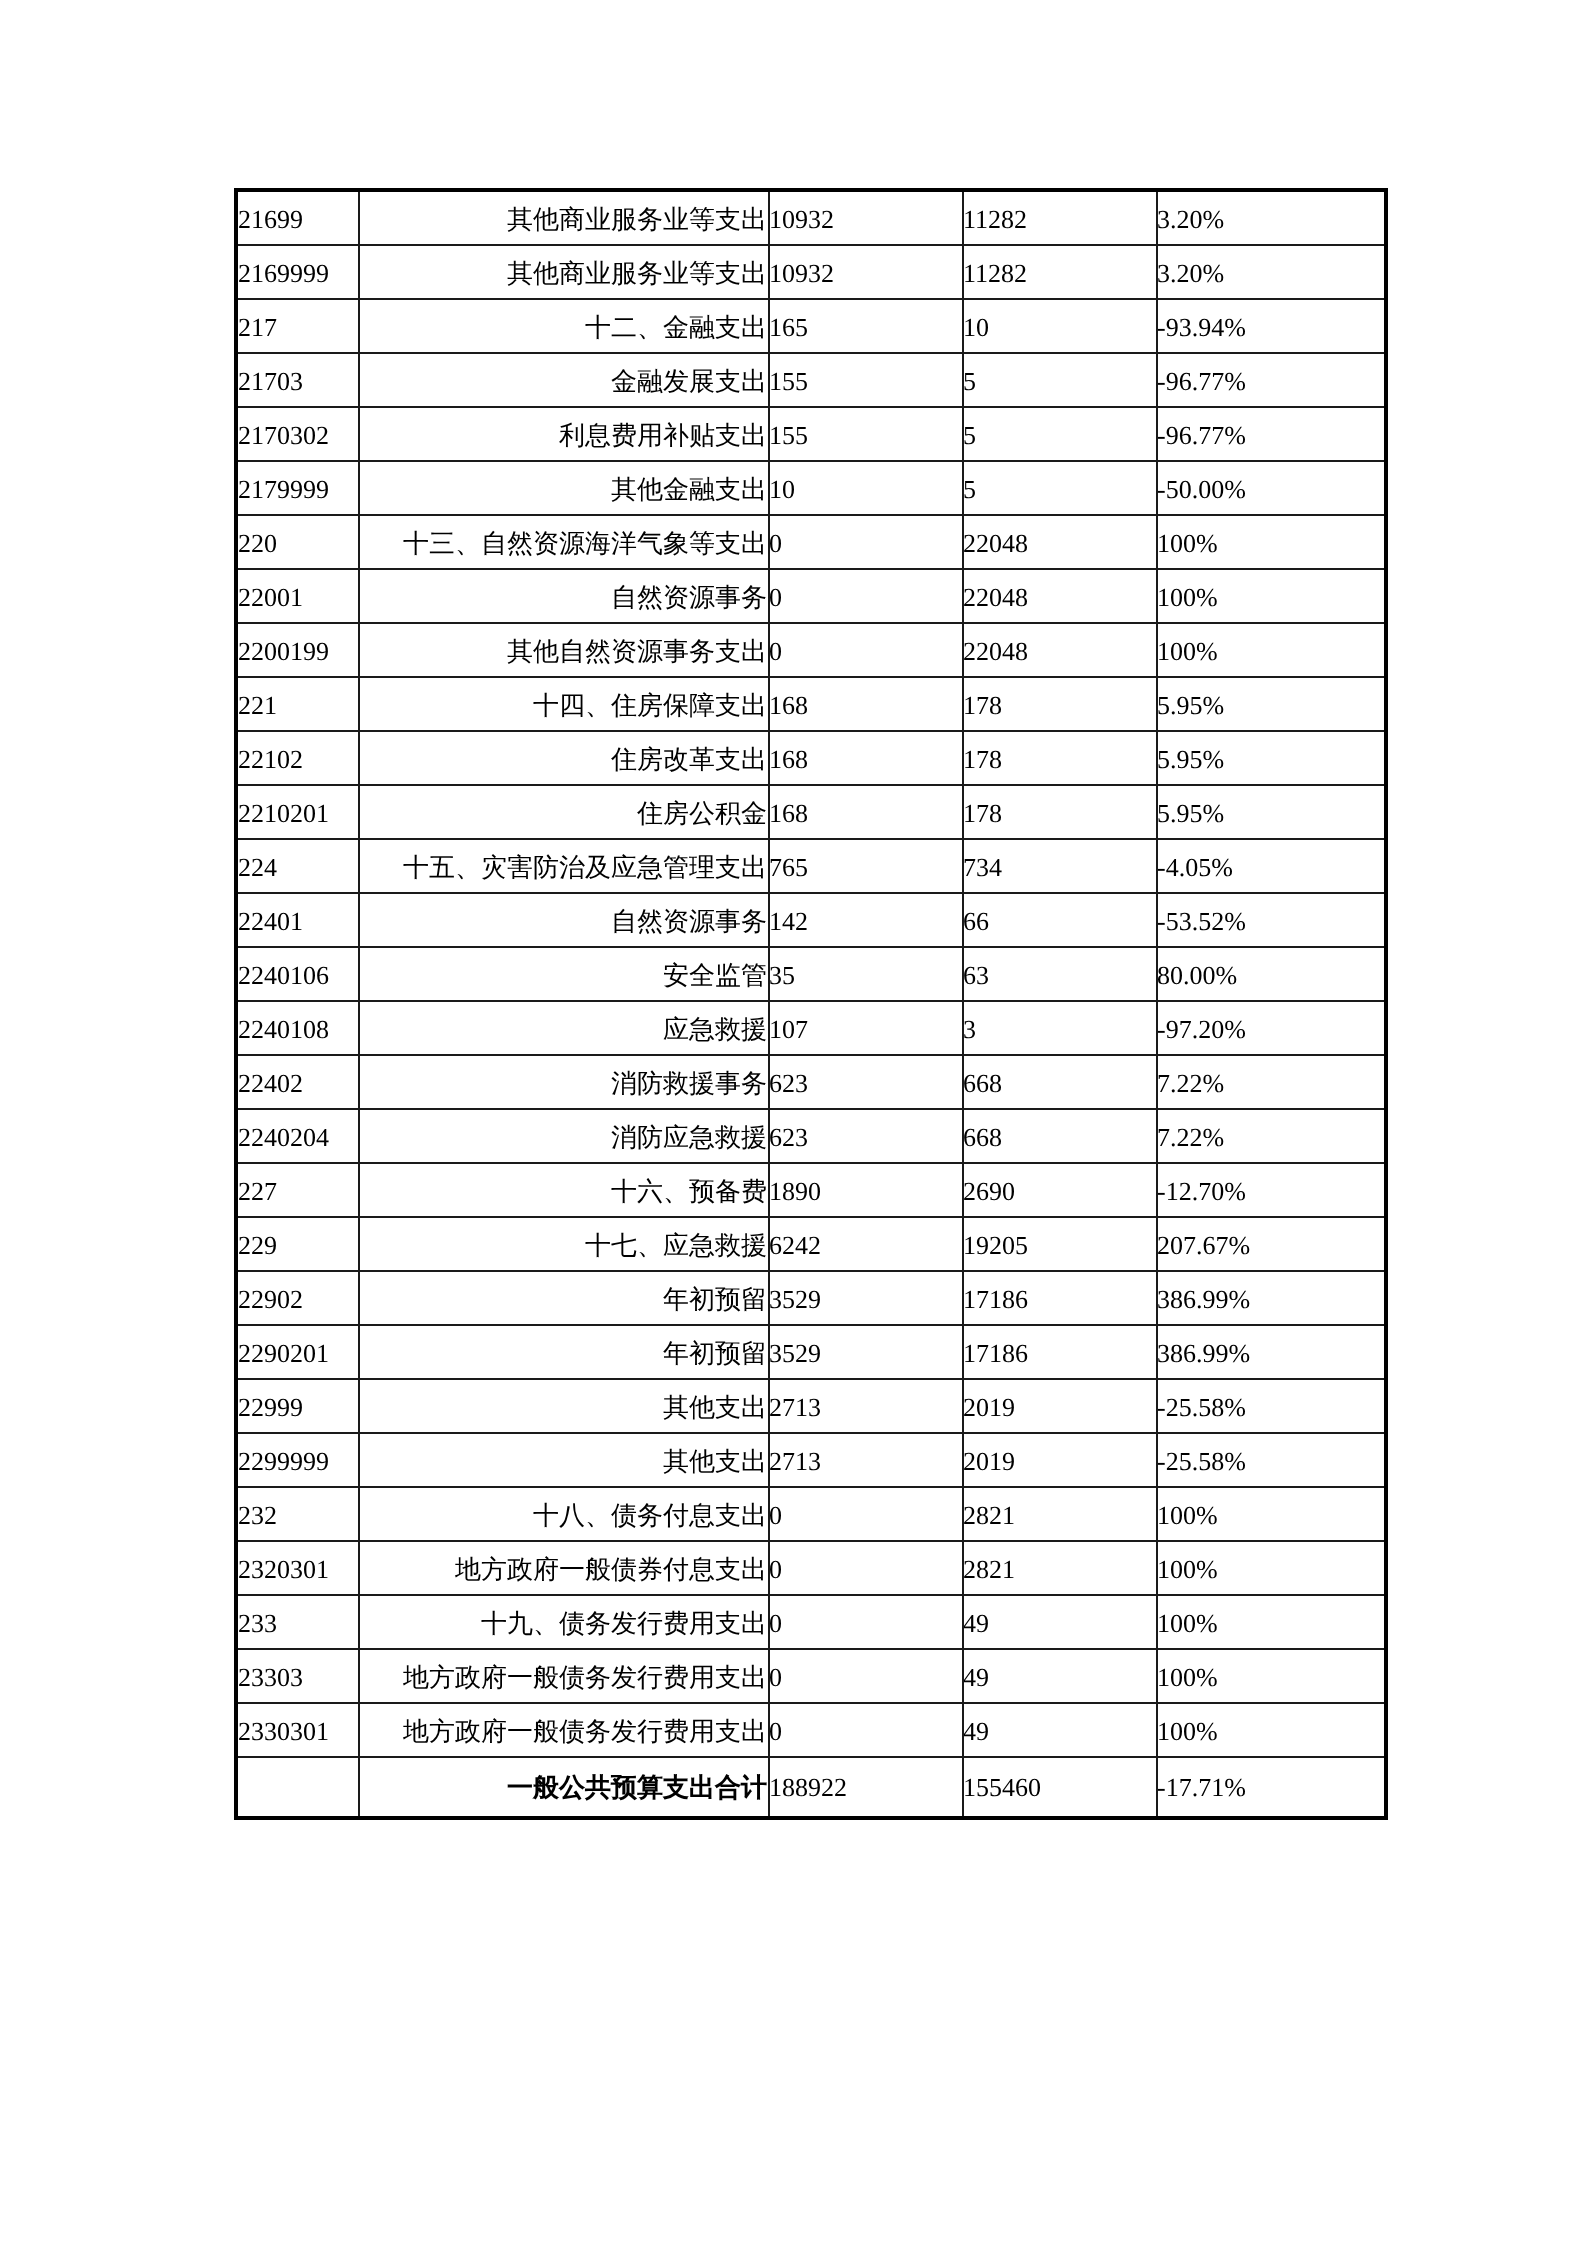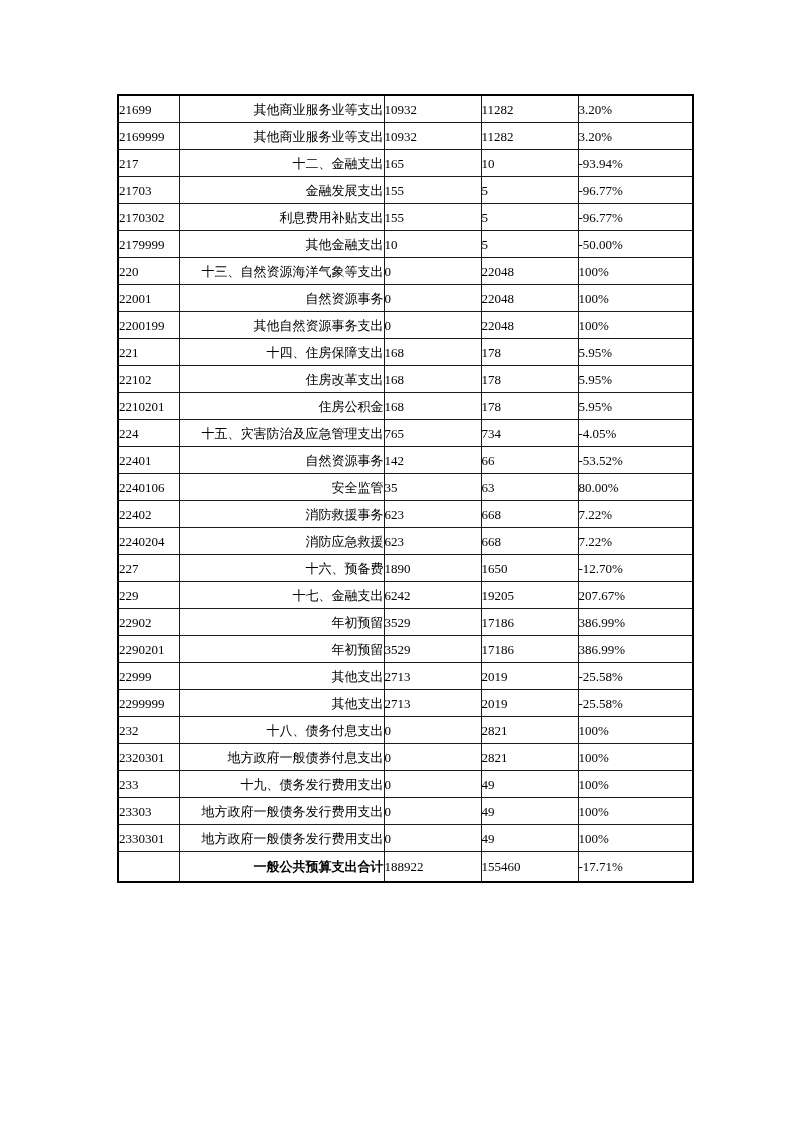--- a/index.html
+++ b/index.html
@@ -164,43 +164,50 @@
           <td class="c4">-53.52%</td>
         </tr>
         <tr>
           <td class="c0">2240106</td>
           <td class="c1">安全监管</td>
           <td class="c2">35</td>
           <td class="c3">63</td>
           <td class="c4">80.00%</td>
         </tr>
         <tr>
+          <td class="c0">2240108</td>
+          <td class="c1">应急救援</td>
+          <td class="c2">107</td>
+          <td class="c3">3</td>
+          <td class="c4">-97.20%</td>
+        </tr>
+        <tr>
           <td class="c0">22402</td>
           <td class="c1">消防救援事务</td>
           <td class="c2">623</td>
           <td class="c3">668</td>
           <td class="c4">7.22%</td>
         </tr>
         <tr>
           <td class="c0">2240204</td>
           <td class="c1">消防应急救援</td>
           <td class="c2">623</td>
           <td class="c3">668</td>
           <td class="c4">7.22%</td>
         </tr>
         <tr>
           <td class="c0">227</td>
           <td class="c1">十六、预备费</td>
           <td class="c2">1890</td>
-          <td class="c3">1650</td>
+          <td class="c3">2690</td>
           <td class="c4">-12.70%</td>
         </tr>
         <tr>
           <td class="c0">229</td>
-          <td class="c1">十七、金融支出</td>
+          <td class="c1">十七、应急救援</td>
           <td class="c2">6242</td>
           <td class="c3">19205</td>
           <td class="c4">207.67%</td>
         </tr>
         <tr>
           <td class="c0">22902</td>
           <td class="c1">年初预留</td>
           <td class="c2">3529</td>
           <td class="c3">17186</td>
           <td class="c4">386.99%</td>

